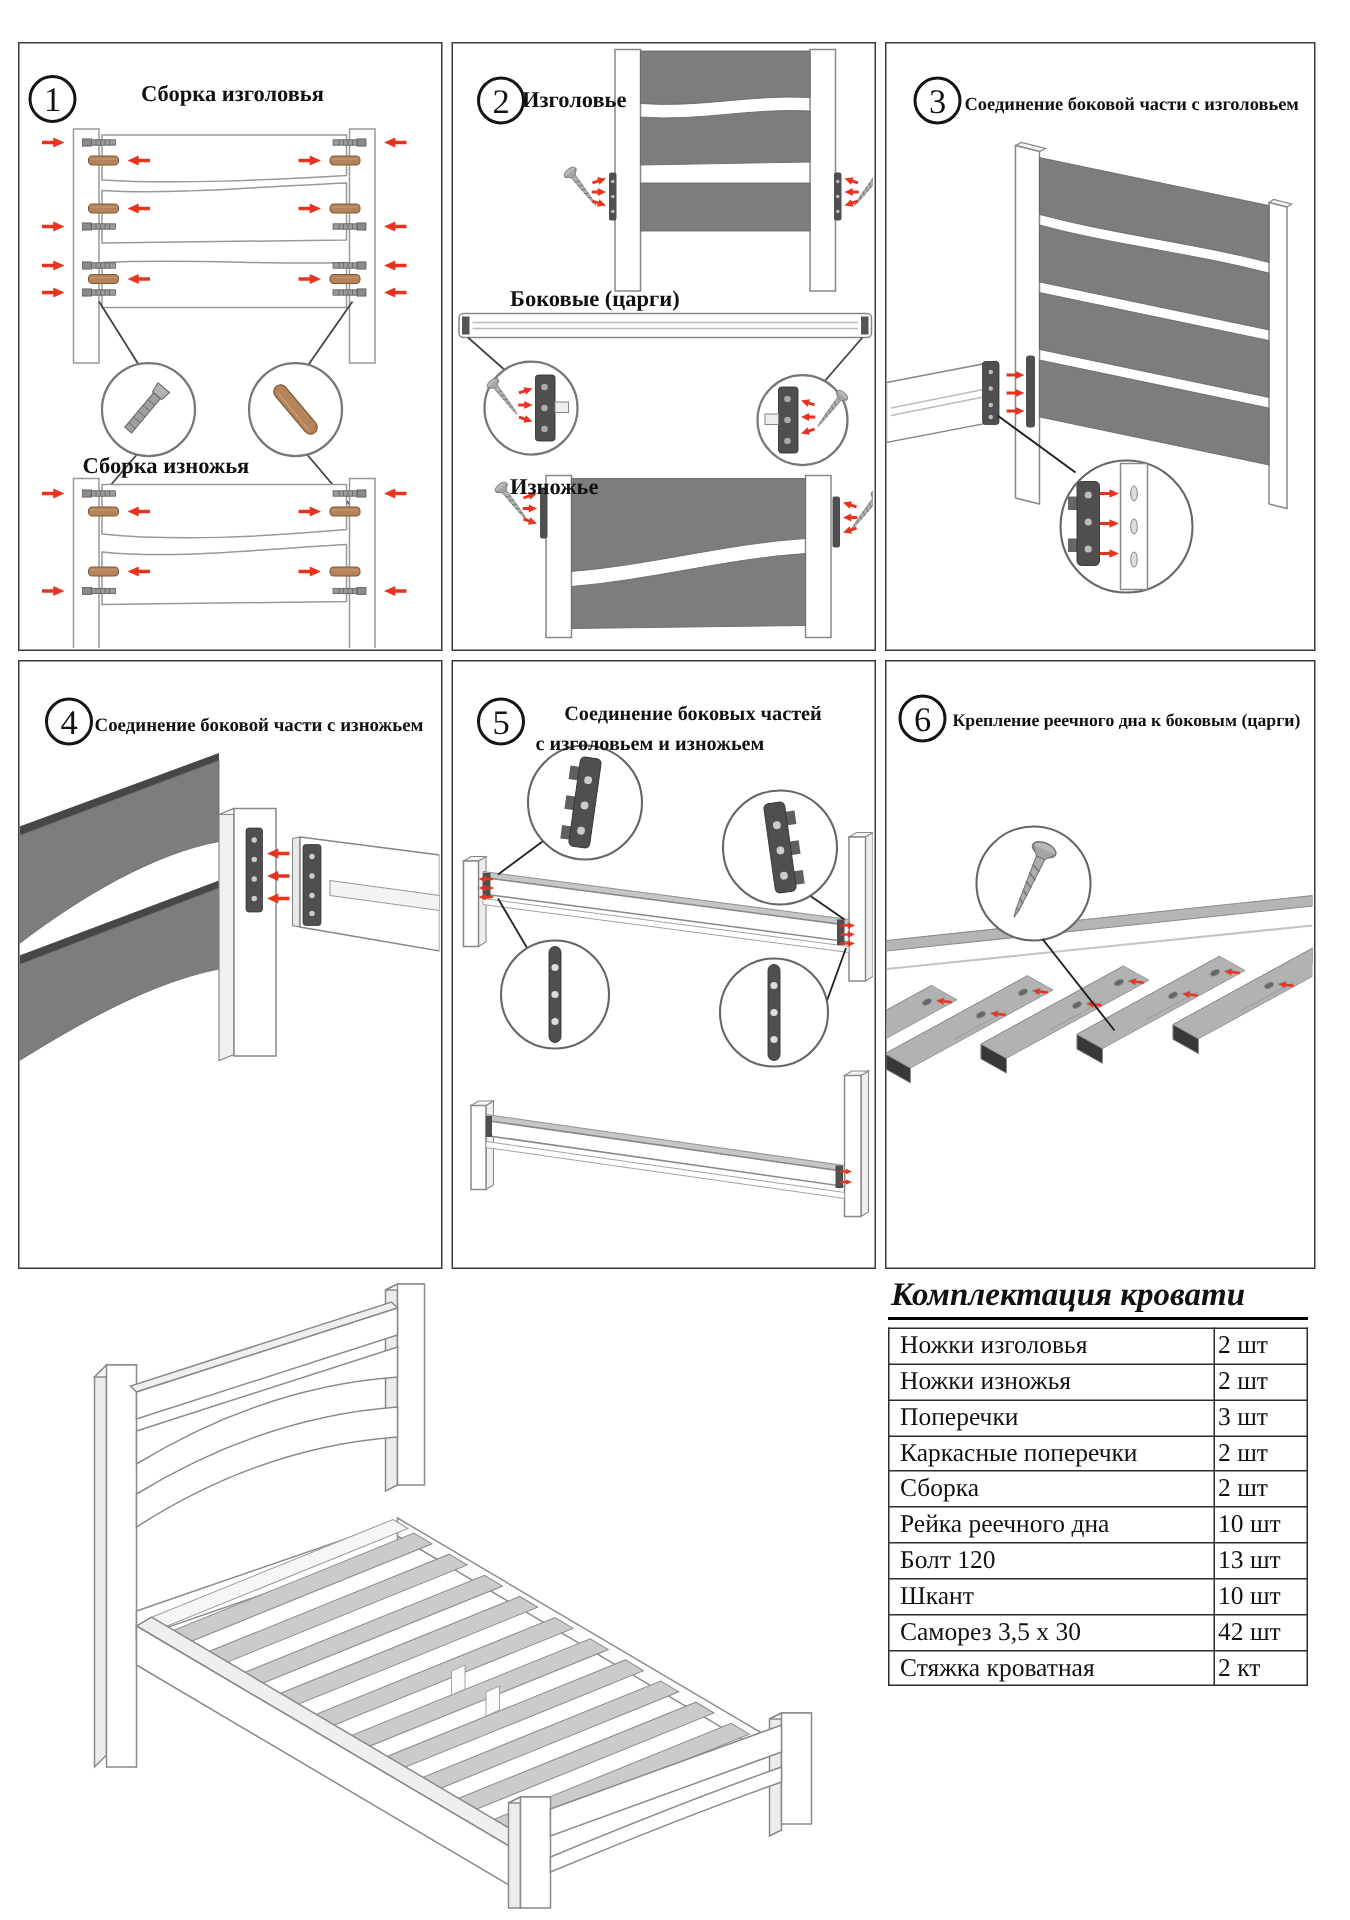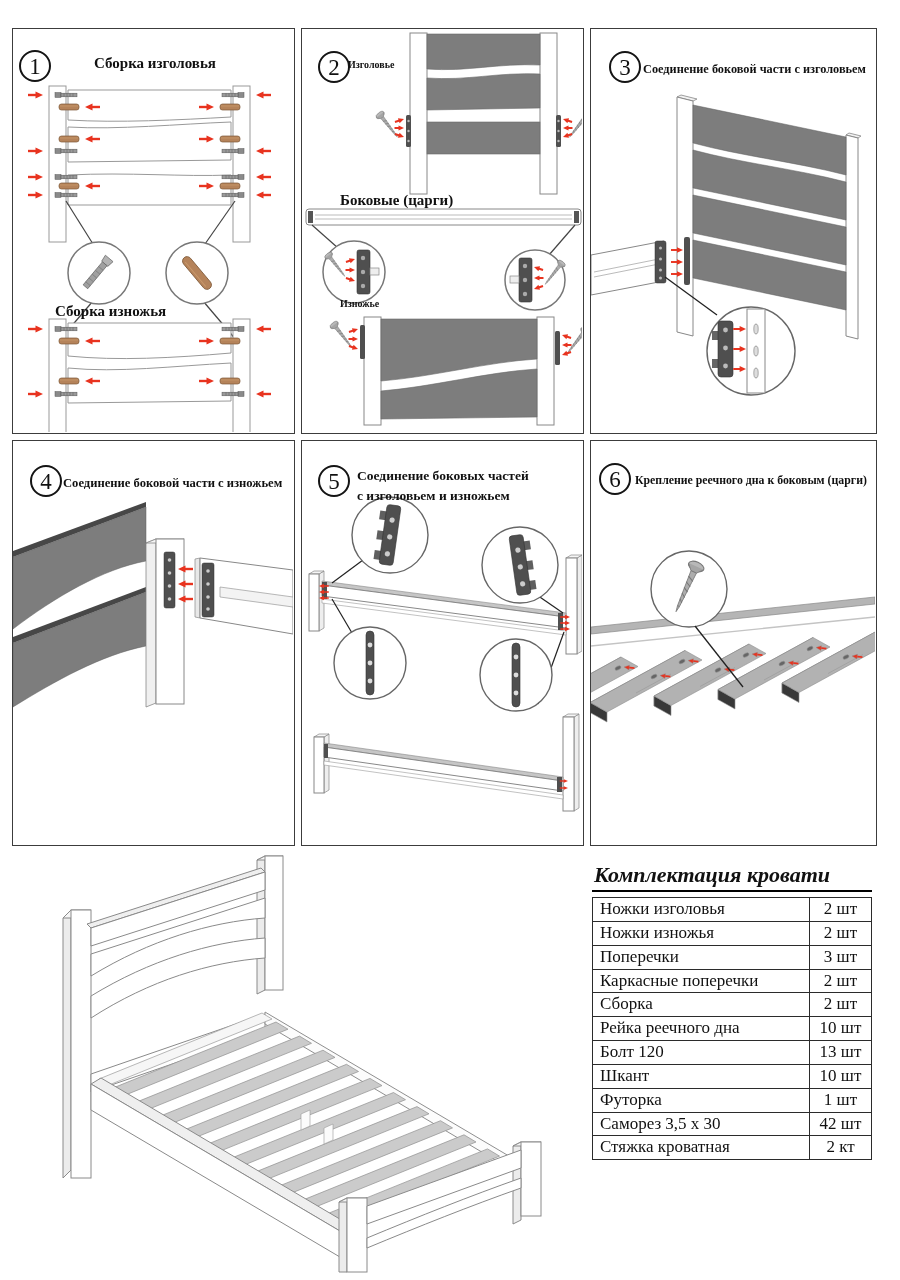--- a/index.html
+++ b/index.html
@@ -6,25 +6,25 @@
   #page{position:relative;width:900px;height:1280px;background:#ffffff;overflow:hidden;
         font-family:"Liberation Serif",serif;color:#111;}
   .panel{position:absolute;background:#fff;border:1.6px solid #3c3c3c;box-sizing:border-box;}
   .num{position:absolute;width:28px;height:28px;border:2px solid #141414;border-radius:50%;
        display:flex;align-items:center;justify-content:center;
        font:400 23px/1 "Liberation Serif",serif;background:#fff;z-index:3;}
   .ptitle{position:absolute;font-family:Liberation Serif, serif;font-weight:700;z-index:3;white-space:nowrap;}
   svg.art{position:absolute;left:0;top:0;z-index:1;}
   #parts{position:absolute;left:592px;top:846px;width:280px;}
   #parts .tbl-title{font:700 22px "Liberation Serif",serif;font-style:italic;
-       border-bottom:2.6px solid #000;padding:0 0 2px 2px;margin:16px 0 5px 0;}
+       border-bottom:2.6px solid #000;padding:0 0 2px 2px;margin:4px 0 5px 0;}
   #parts table{width:100%;border-collapse:collapse;border:1.6px solid #2b2b2b;}
   #parts td{border:1.4px solid #2b2b2b;font:400 17px/1.05 "Liberation Serif",serif;
        padding:2px 2px 3px 7px;}
-  #parts td.qty{width:57px;text-align:center;padding-left:2px;}
+  #parts td.qty{width:57px;padding-left:2px;}
 </style>
 </head>
 <body>
 
 <div id="page">
 
 <svg width="0" height="0" style="position:absolute" aria-hidden="true">
 <defs>
   <g id="aL">
     <line x1="15" y1="0" x2="5.5" y2="0" stroke="#e8331f" stroke-width="2.4"></line>
@@ -142,23 +142,23 @@
       <use href="#aL" transform="translate(243,300)"></use>
           <use href="#aL" transform="translate(243,365)"></use>
       <use href="#aL" transform="translate(201,312) rotate(180)"></use>
           <use href="#aL" transform="translate(201,352) rotate(180)"></use>
     </g>
   </svg>
 </div>
 
 <div class="panel" style="left:301px;top:28px;width:283px;height:406px">
   <span class="num" style="left:16px;top:22px">2</span>
-  <div class="ptitle" style="left:46px;top:30px;font-size:10px">Изголовье</div>
+  <div class="ptitle" style="left:46px;top:30px;font-size:15px">Изголовье</div>
   <div class="ptitle" style="left:38px;top:163px;font-size:15px">Боковые (царги)</div>
-  <div class="ptitle" style="left:38px;top:269px;font-size:10px">Изножье</div>
+  <div class="ptitle" style="left:38px;top:288px;font-size:15px">Изножье</div>
   <svg class="art" width="280" height="403" viewBox="0 0 280 403">
     <g>
       <rect x="108" y="4" width="17" height="161" fill="#fff" stroke="#888"></rect>
       <rect x="238" y="4" width="17" height="161" fill="#fff" stroke="#888"></rect>
       <g fill="#7d7d7d" stroke="#6a6a6a" stroke-width="0.6">
         <path d="M125,5 H238 V36 C196,34 165,43 125,40 Z"></path>
         <path d="M125,49 C165,52 196,43 238,45 V79 L125,81 Z"></path>
         <rect x="125" y="93" width="113" height="32"></rect>
       </g>
       <rect x="104" y="86" width="5" height="32" rx="1.5" fill="#4f4f4f"></rect>
@@ -311,21 +311,21 @@
           <circle cx="195" cy="168" r="1.8" fill="#ccc"></circle>
       <use href="#aL" transform="translate(165,128)"></use>
       <use href="#aL" transform="translate(165,143)"></use>
       <use href="#aL" transform="translate(165,158)"></use>
     </g>
   </svg>
 </div>
 
 <div class="panel" style="left:301px;top:440px;width:283px;height:406px">
   <span class="num" style="left:16px;top:24px">5</span>
-  <div class="ptitle" style="left:55px;top:27px;width:210px;font-size:13.5px">Соединение боковых частей</div>
+  <div class="ptitle" style="left:55px;top:27px;width:210px;text-align:center;font-size:13.5px">Соединение боковых частей</div>
   <div class="ptitle" style="left:55px;top:47px;width:210px;text-align:left;font-size:13.5px">с изголовьем и изножьем</div>
   <svg class="art" width="280" height="403" viewBox="0 0 280 403">
     <g>
       <polygon points="17,133 22,130 22,187 17,190" fill="#eee" stroke="#888" stroke-width="0.7"></polygon>
       <polygon points="7,133 12,130 22,130 17,133" fill="#f6f6f6" stroke="#888" stroke-width="0.7"></polygon>
       <rect x="7" y="133" width="10" height="57" fill="#fff" stroke="#888"></rect>
       <polygon points="275,117 280,114 280,210 275,213" fill="#eee" stroke="#888" stroke-width="0.7"></polygon>
       <polygon points="264,117 269,114 280,114 275,117" fill="#f6f6f6" stroke="#888" stroke-width="0.7"></polygon>
       <rect x="264" y="117" width="11" height="96" fill="#fff" stroke="#888"></rect>
       <polygon points="20,140 264,172 264,176 20,144" fill="#c6c6c6" stroke="#888" stroke-width="0.6"></polygon>
@@ -542,24 +542,20 @@
           </tr>
       <tr>
             <td>Болт 120</td>
             <td class="qty">13 шт</td>
           </tr>
       <tr>
             <td>Шкант</td>
             <td class="qty">10 шт</td>
           </tr>
       <tr>
-            <td>Футорка</td>
-            <td class="qty">1 шт</td>
-          </tr>
-      <tr>
             <td>Саморез 3,5 x 30</td>
             <td class="qty">42 шт</td>
           </tr>
       <tr>
             <td>Стяжка кроватная</td>
             <td class="qty">2 кт</td>
           </tr>
     </tbody>
   </table>
 </div>

